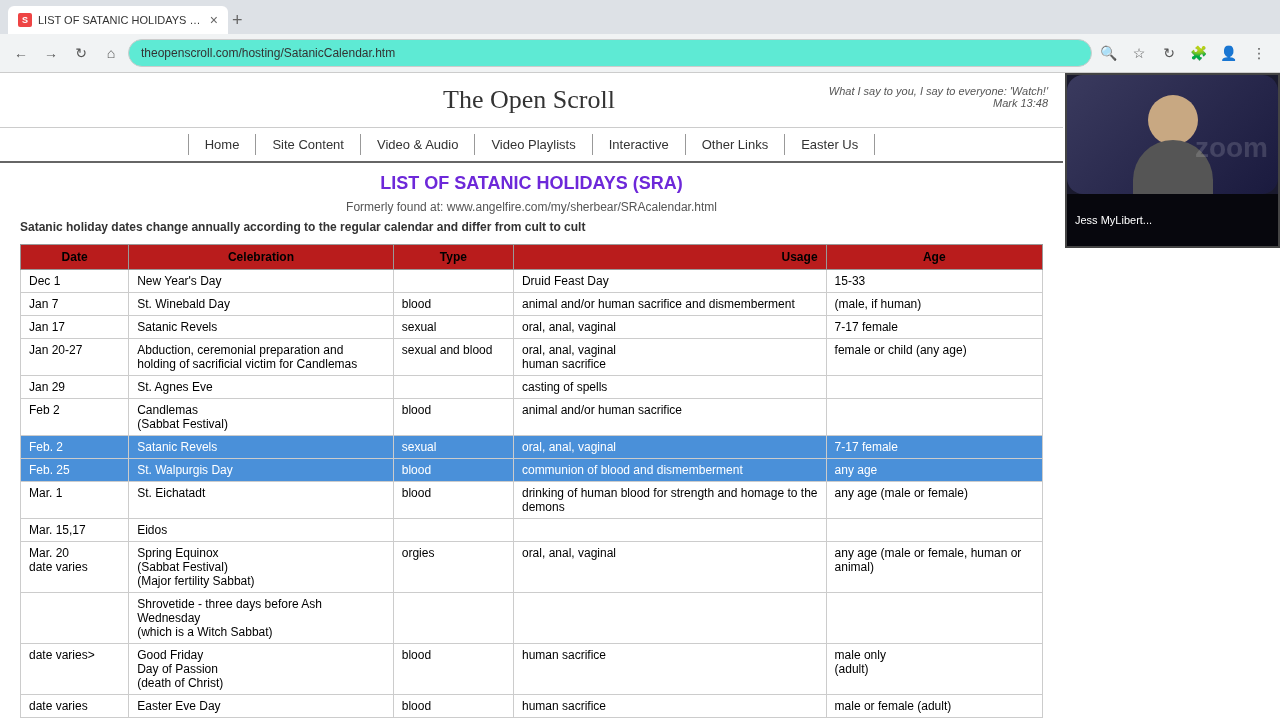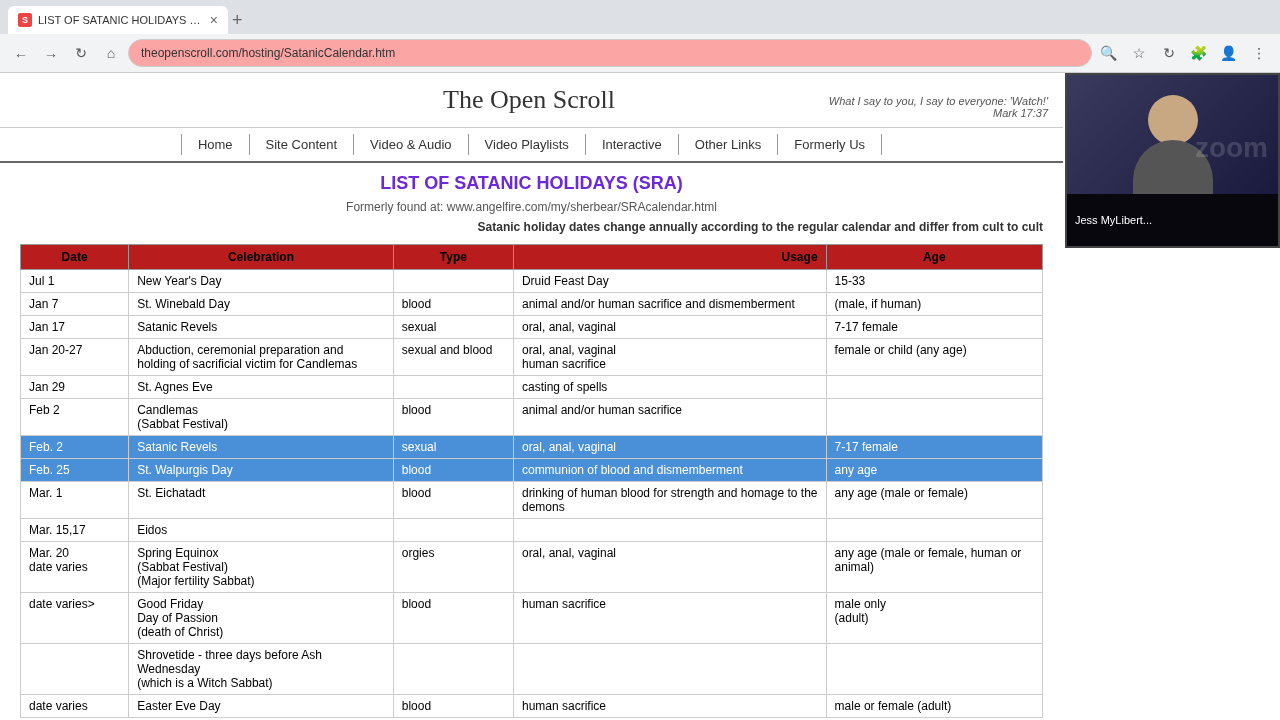--- a/index.html
+++ b/index.html
@@ -61,21 +61,21 @@
       cursor: pointer;
       display: flex; align-items: center; justify-content: center;
     }
     .address-input {
       flex: 1;
       height: 28px;
       border: 1px solid #ccc;
       border-radius: 14px;
       padding: 0 12px;
       font-size: 12px;
-      background: #fca5a5;
+      background: #5eead4;
       color: #333;
     }
     .address-icons { display: flex; gap: 4px; align-items: center; }
     .addr-icon { width: 26px; height: 26px; border-radius: 50%; border: none; background: none; font-size: 14px; color: #555; cursor: pointer; display: flex; align-items: center; justify-content: center; }
 
     
     .video-overlay {
       position: absolute;
       top: 0;
       right: 0;
@@ -88,20 +88,21 @@
       flex-direction: column;
     }
     .video-feed {
       flex: 1;
       background: #d946ef;
       display: flex;
       align-items: center;
       justify-content: flex-start;
       position: relative;
       overflow: hidden;
+      border-radius: 16px;
     }
     .video-person {
       width: 100%;
       height: 100%;
       background: linear-gradient(135deg, #3a3a5e 0%, #2a2a4e 50%, #1a1a3e 100%);
       display: flex;
       align-items: center;
       justify-content: center;
     }
     
@@ -192,21 +193,21 @@
       font-weight: bold;
       margin-bottom: 6px;
     }
     .source-note {
       text-align: center;
       font-size: 12px;
       color: #555;
       margin-bottom: 6px;
     }
     .disclaimer {
-      text-align: right;
+      text-align: left;
       font-size: 12px;
       font-weight: bold;
       color: #333;
       margin-bottom: 10px;
     }
 
     
     .data-table {
       width: 100%;
       border-collapse: collapse;
@@ -268,60 +269,60 @@
         <button class="addr-icon">⋮</button>
       </div>
     </div>
   </div>
 
   <div class="layout">
 
     <div class="website">
 
       <div class="site-header">
-        <div style="display: flex; justify-content: space-between; align-items: flex-end;">
+        <div style="display: flex; justify-content: space-between; align-items: flex-start;">
           <div style="flex:1;"></div>
           <div style="flex:2; text-align:center;">
             <div class="site-title">The Open Scroll</div>
           </div>
           <div style="flex:1; text-align:right; font-size:11px; color:#555; font-style:italic; padding-right:5px;">
             <div>What I say to you, I say to everyone: 'Watch!'</div>
-            <div>Mark 17:37</div>
+            <div>Mark 13:48</div>
           </div>
         </div>
       </div>
 
       <div class="site-nav">
         <a class="nav-item">Home</a>
         <a class="nav-item">Site Content</a>
         <a class="nav-item">Video &amp; Audio</a>
         <a class="nav-item">Video Playlists</a>
         <a class="nav-item">Interactive</a>
         <a class="nav-item">Other Links</a>
-        <a class="nav-item" style="border-right:1px solid #999;">Formerly Us</a>
+        <a class="nav-item" style="border-right:1px solid #999;">Easter Us</a>
       </div>
 
       <div class="page-content">
         <div class="page-heading">LIST OF SATANIC HOLIDAYS (SRA)</div>
         <div class="source-note">Formerly found at: www.angelfire.com/my/sherbear/SRAcalendar.html</div>
         <div class="disclaimer">Satanic holiday dates change annually according to the regular calendar and differ from cult to cult</div>
 
         <table class="data-table">
           <thead>
             <tr>
               <th style="width:90px;">Date</th>
               <th style="width:220px;">Celebration</th>
               <th style="width:100px;">Type</th>
               <th style="width:260px;text-align:right;">Usage</th>
               <th style="width:180px;">Age</th>
             </tr>
           </thead>
           <tbody id="table-body">
           <tr>
-                <td>Jul 1</td>
+                <td>Dec 1</td>
                 <td>New Year's Day</td>
                 <td></td>
                 <td>Druid Feast Day</td>
                 <td>15-33</td>
               </tr>
               <tr>
                 <td>Jan 7</td>
                 <td>St. Winebald Day</td>
                 <td>blood</td>
                 <td>animal and/or human sacrifice and dismemberment</td>
@@ -384,32 +385,32 @@
                 <td></td>
               </tr>
               <tr>
                 <td>Mar. 20<br>date varies</td>
                 <td>Spring Equinox<br>(Sabbat Festival)<br>(Major fertility Sabbat)</td>
                 <td>orgies</td>
                 <td>oral, anal, vaginal</td>
                 <td>any age (male or female, human or animal)</td>
               </tr>
               <tr>
+                <td></td>
+                <td>Shrovetide - three days before Ash Wednesday<br>(which is a Witch Sabbat)</td>
+                <td></td>
+                <td></td>
+                <td></td>
+              </tr>
+              <tr>
                 <td>date varies&gt;</td>
                 <td>Good Friday<br>Day of Passion<br>(death of Christ)</td>
                 <td>blood</td>
                 <td>human sacrifice</td>
                 <td>male only<br>(adult)</td>
-              </tr>
-              <tr>
-                <td></td>
-                <td>Shrovetide - three days before Ash Wednesday<br>(which is a Witch Sabbat)</td>
-                <td></td>
-                <td></td>
-                <td></td>
               </tr>
               <tr>
                 <td>date varies</td>
                 <td>Easter Eve Day</td>
                 <td>blood</td>
                 <td>human sacrifice</td>
                 <td>male or female (adult)</td>
               </tr>
             </tbody>
         </table>

